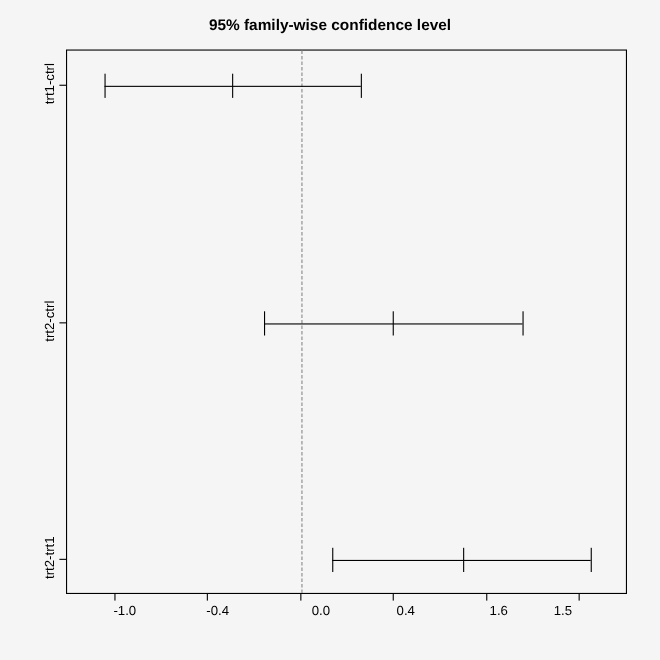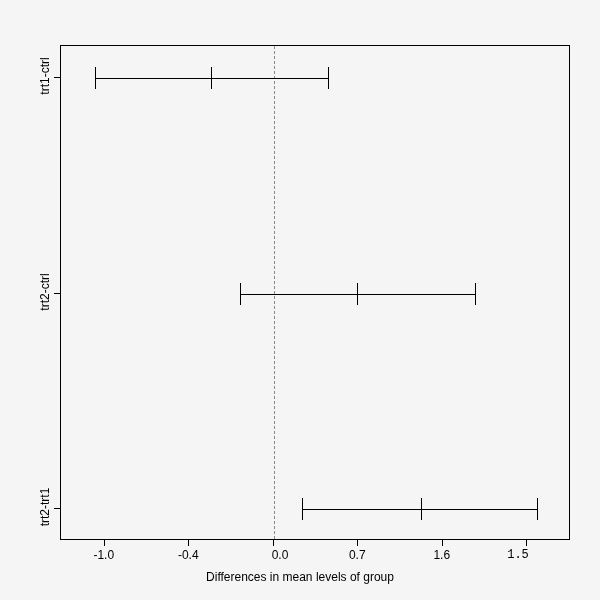--- a/index.html
+++ b/index.html
@@ -66,21 +66,21 @@
   .x-tick {
     position: absolute;
     width: 0;
     height: 6px;
     border-left: 1px solid #000;
   }
   .x-tick-label {
     position: absolute;
     width: 40px;
     margin-left: -20px;
-    text-align: center;
+    text-align: right;
     font-size: 12px;
     color: #000;
   }
   .y-tick {
     position: absolute;
     width: 6px;
     height: 0;
     border-top: 1px solid #000;
   }
   .y-tick-label {
@@ -98,20 +98,21 @@
     width: 600px;
     text-align: center;
     font-size: 12px;
     color: #000;
   }
 </style>
 </head>
 <body>
 
 <div class="figure">
+  <div class="title">95% family-wise confidence level</div>
 
   <div class="plot-area" id="plot-area">
     <div class="zero-line" id="zero-line" style="left: 212.759px;"></div>
   <div class="ci" style="top: 32.175px; left: 0px; right: 0px;">
         <div class="hline" style="left: 33.6552px; width: 233.172px;"></div>
         <div class="whisker" style="left: 33.6552px;"></div>
         <div class="whisker" style="left: 266.828px;"></div>
         <div class="pointmark" style="left: 150.241px;"></div>
       </div>
       <div class="ci" style="top: 247.5px; left: 0px; right: 0px;">
@@ -121,32 +122,31 @@
         <div class="pointmark" style="left: 295.552px;"></div>
       </div>
       <div class="ci" style="top: 462.825px; left: 0px; right: 0px;">
         <div class="hline" style="left: 241.483px; width: 234.862px;"></div>
         <div class="whisker" style="left: 241.483px;"></div>
         <div class="whisker" style="left: 476.345px;"></div>
         <div class="pointmark" style="left: 359.759px;"></div>
       </div>
     </div>
 
-  <div class="xlabel" id="xlabel" style="top: 570px;">Differences in mean levels of group</div>
 <div class="x-tick" style="left: 103.793px; top: 540px;"></div>
     <div class="x-tick-label" style="left: 103.793px; top: 548px;">-1.0</div>
     <div class="x-tick" style="left: 188.276px; top: 540px;"></div>
     <div class="x-tick-label" style="left: 188.276px; top: 548px;">-0.4</div>
     <div class="x-tick" style="left: 272.759px; top: 540px;"></div>
     <div class="x-tick-label" style="left: 280px; top: 548px;">0.0</div>
     <div class="x-tick" style="left: 357.241px; top: 540px;"></div>
-    <div class="x-tick-label" style="left: 357.241px; top: 548px;">0.7</div>
+    <div class="x-tick-label" style="left: 357.241px; top: 548px;">0.4</div>
     <div class="x-tick" style="left: 441.724px; top: 540px;"></div>
     <div class="x-tick-label" style="left: 441.724px; top: 548px;">1.6</div>
     <div class="x-tick" style="left: 526.207px; top: 540px;"></div>
-    <div class="x-tick-label" style="left: 518px; top: 548px; font-family: Liberation Mono, monospace;">1.5</div>
+    <div class="x-tick-label" style="left: 500px; top: 548px;">1.5</div>
     <div class="y-tick" style="left: 54px; top: 77.175px;"></div>
     <div class="y-tick-label" style="left: 5px; top: 77.175px;">trt1-ctrl</div>
     <div class="y-tick" style="left: 54px; top: 292.5px;"></div>
     <div class="y-tick-label" style="left: 5px; top: 292.5px;">trt2-ctrl</div>
     <div class="y-tick" style="left: 54px; top: 507.825px;"></div>
     <div class="y-tick-label" style="left: 5px; top: 507.825px;">trt2-trt1</div>
   </div>
 
 </body></html>

